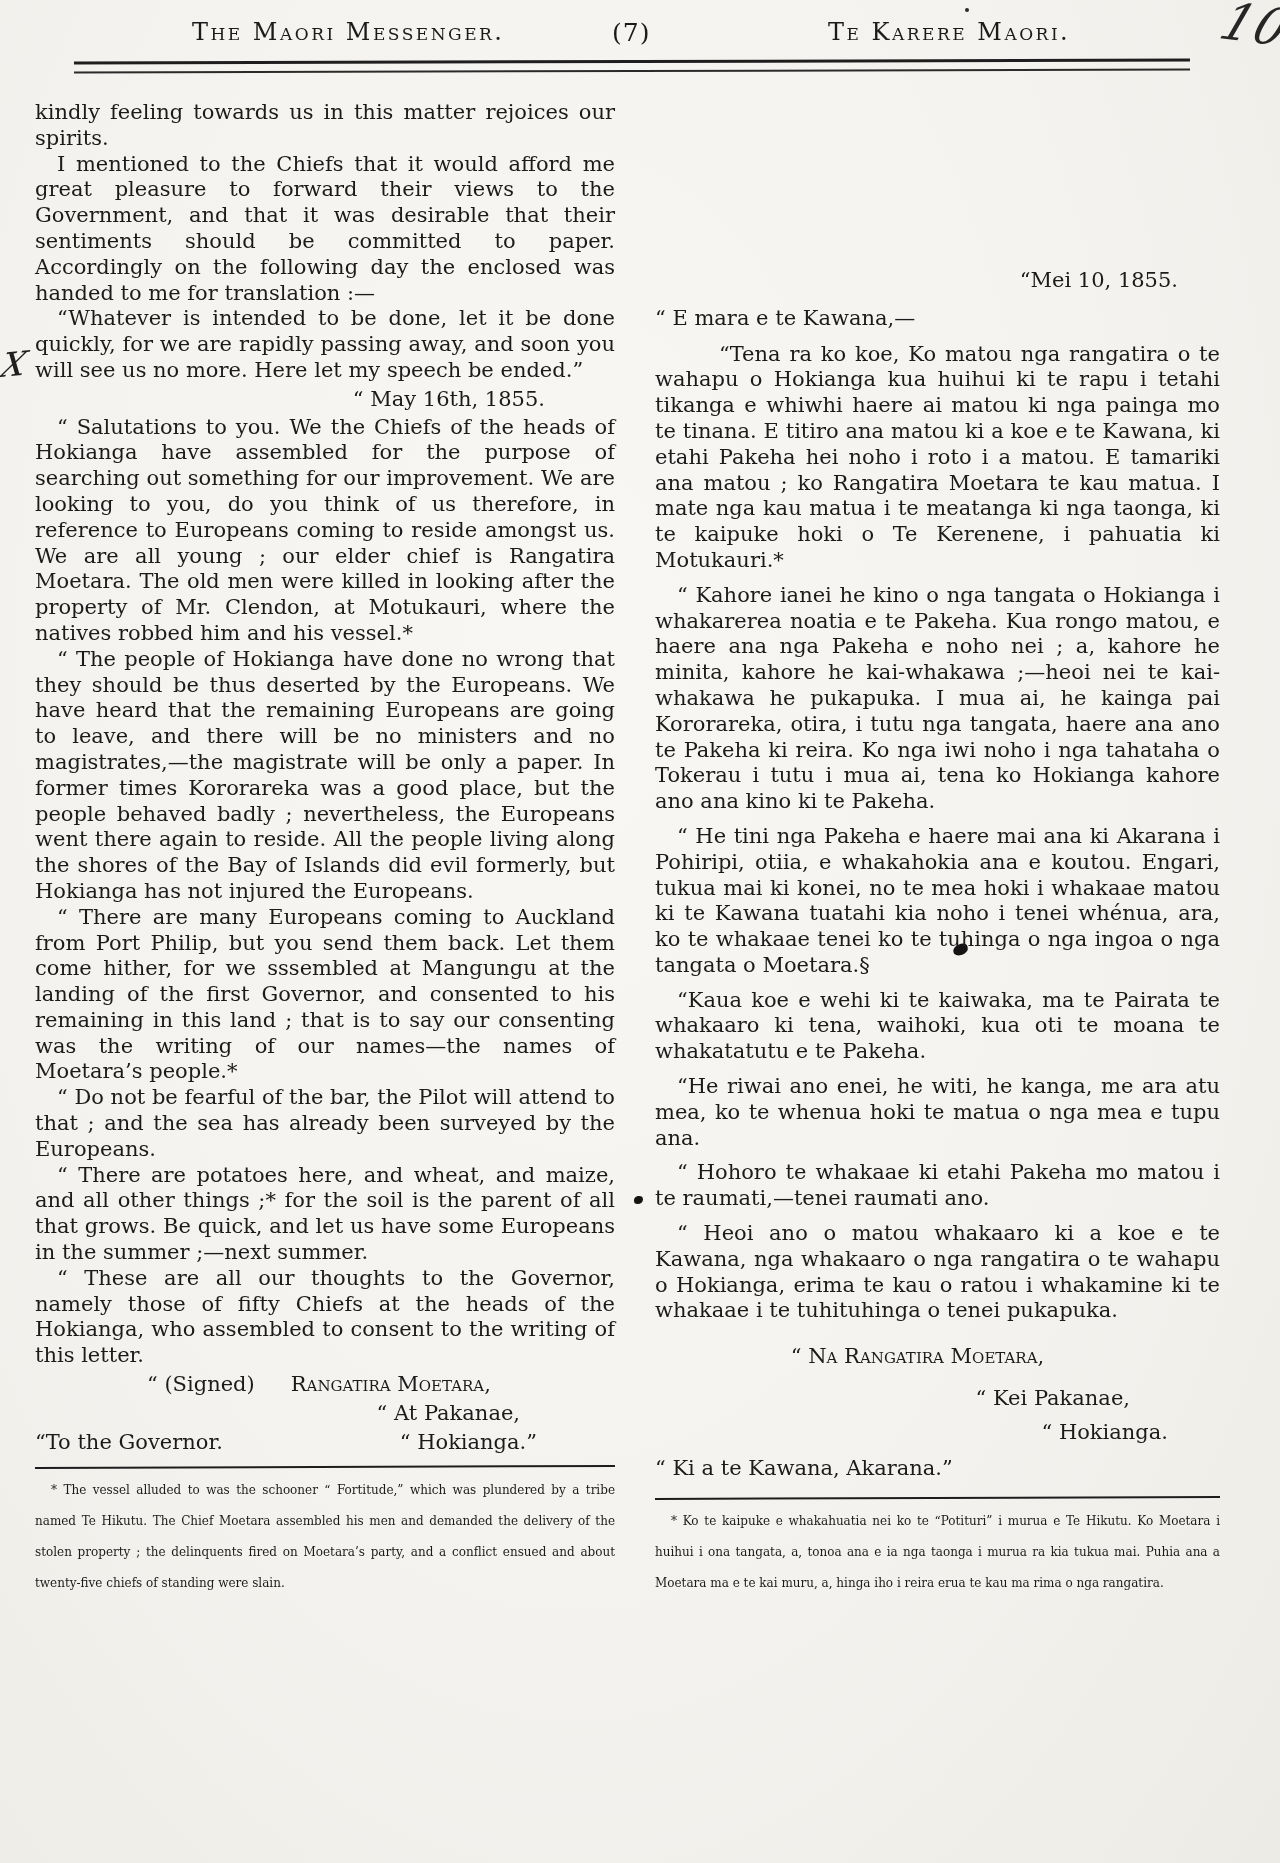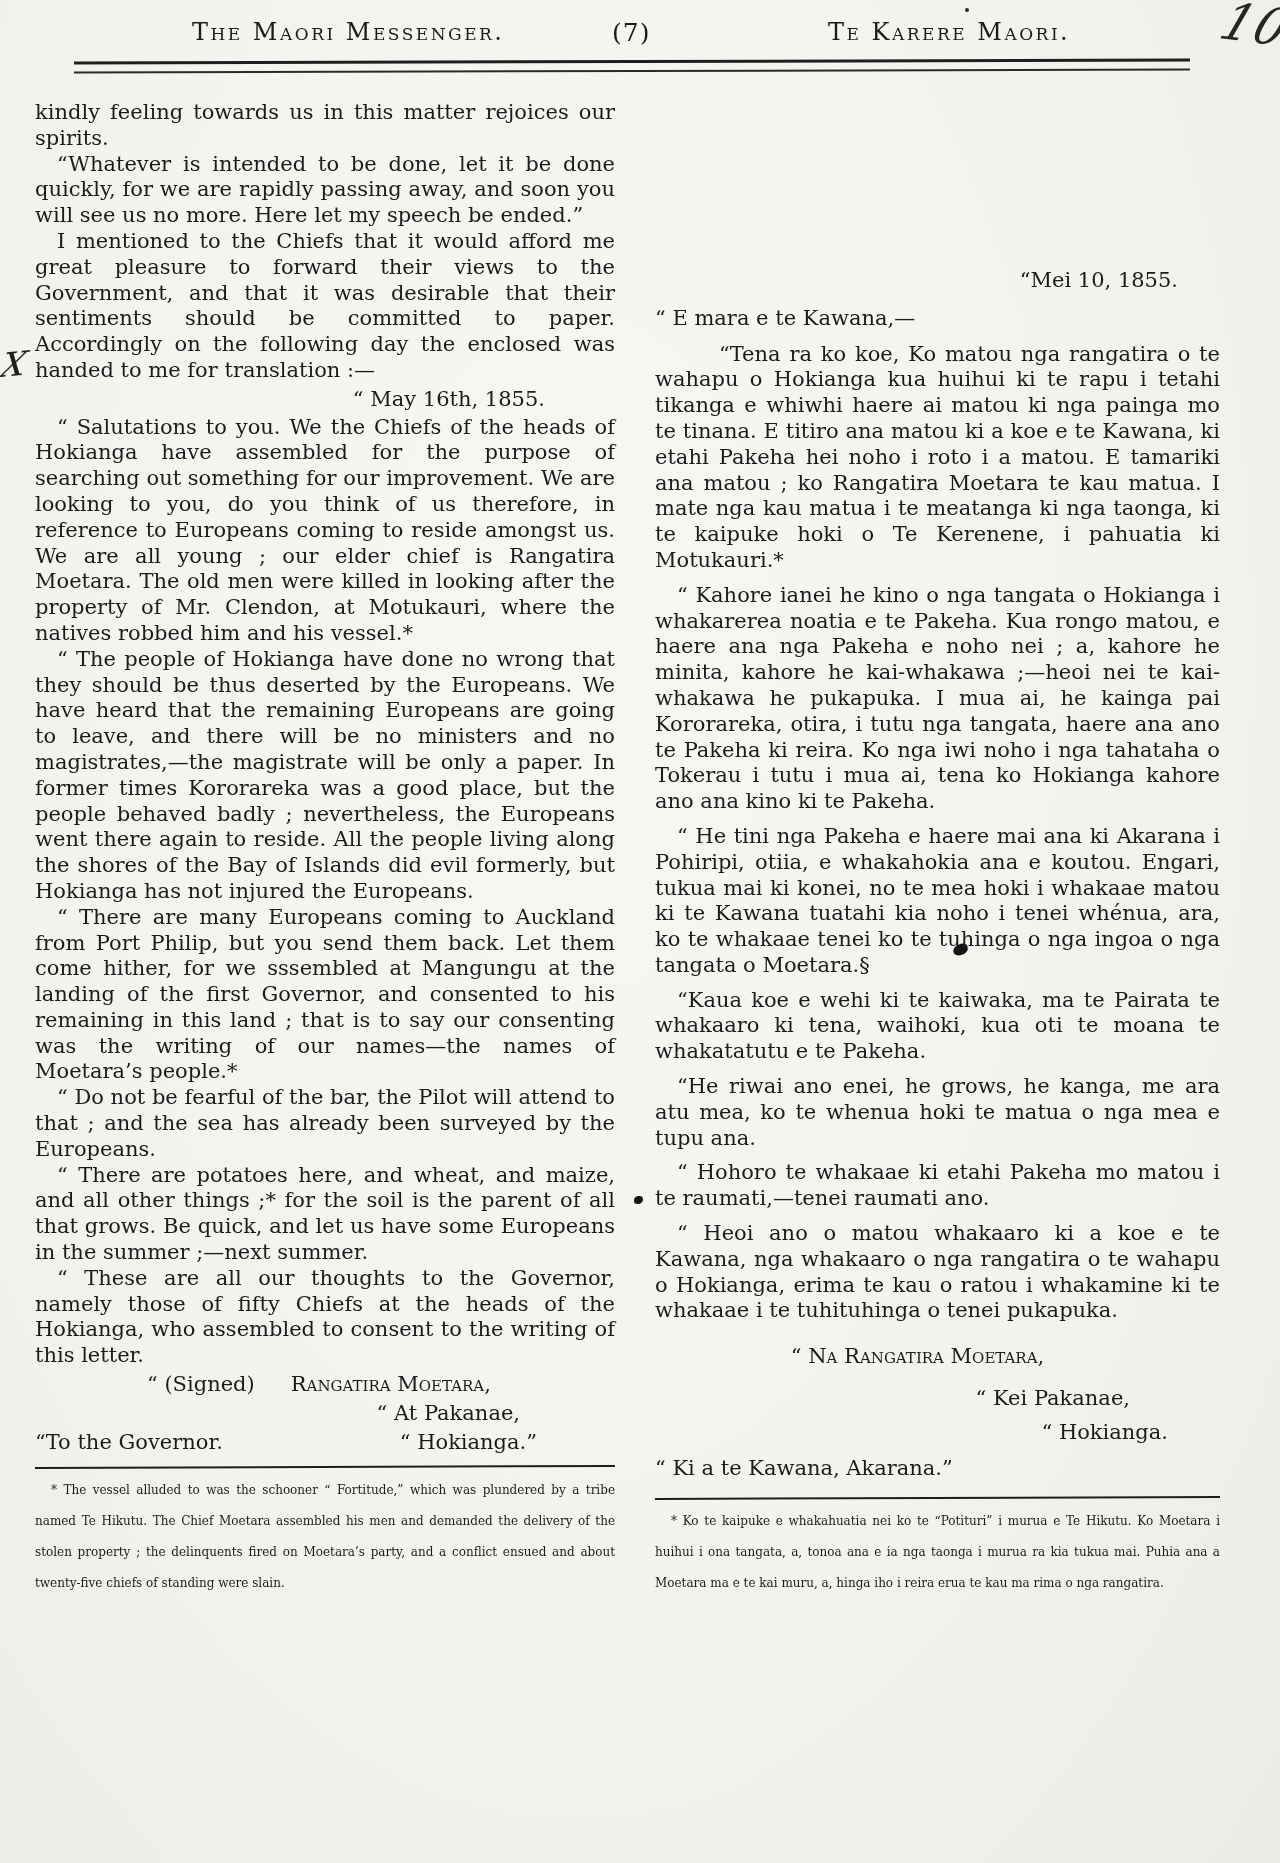--- a/index.html
+++ b/index.html
@@ -72,22 +72,22 @@
   <span class="m-title m-left">The Maori Messenger.</span>
   <span class="m-num">(7)</span>
   <span class="m-title m-right">Te Karere Maori.</span>
 </div>
 <div class="head-rule"></div>
 
 <div class="cols">
 
   <div class="col col-left">
     <p class="body cont">kindly feeling towards us in this matter rejoices our spirits.</p>
+    <p class="body">I mentioned to the Chiefs that it would afford me great pleasure to forward their views to the Government, and that it was desirable that their sentiments should be committed to paper. Accordingly on the following day the enclosed was handed to me for translation :—</p>
     <p class="body">“Whatever is intended to be done, let it be done quickly, for we are rapidly passing away, and soon you will see us no more.  Here let my speech be ended.”</p>
-    <p class="body">I mentioned to the Chiefs that it would afford me great pleasure to forward their views to the Government, and that it was desirable that their sentiments should be committed to paper. Accordingly on the following day the enclosed was handed to me for translation :—</p>
     <p class="date-left">“ May 16th, 1855.</p>
     <p class="body">“ Salutations to you.  We the Chiefs of the heads of Hokianga have assembled for the purpose of searching out something for our improvement.  We are looking to you, do you think of us therefore, in reference to Europeans coming to reside amongst us.  We are all young ; our elder chief is Rangatira Moetara.  The old men were killed in looking after the property of Mr. Clendon, at Motukauri, where the natives robbed him and his vessel.*</p>
     <p class="body">“ The people of Hokianga have done no wrong that they should be thus deserted by the Europeans.  We have heard that the remaining Europeans are going to leave, and there will be no ministers and no magistrates,—the magistrate will be only a paper.  In former times Kororareka was a good place, but the people behaved badly ; nevertheless, the Europeans went there again to reside.  All the people living along the shores of the Bay of Islands did evil formerly, but Hokianga has not injured the Europeans.</p>
     <p class="body">“ There are many Europeans coming to Auckland from Port Philip, but you send them back. Let them come hither, for we sssembled at Mangungu at the landing of the first Governor, and consented to his remaining in this land ; that is to say our consenting was the writing of our names—the names of Moetara’s people.*</p>
     <p class="body">“ Do not be fearful of the bar, the Pilot will attend to that ; and the sea has already been surveyed by the Europeans.</p>
     <p class="body">“ There are potatoes here, and wheat, and maize, and all other things ;* for the soil is the parent of all that grows.  Be quick, and let us have some Europeans in the summer ;—next summer.</p>
     <p class="body">“ These are all our thoughts to the Governor, namely those of fifty Chiefs at the heads of the Hokianga, who assembled to consent to the writing of this letter.</p>
     <div class="sig-line1">
       <span>“ (Signed)</span>
       <span class="smallcaps">Rangatira Moetara,</span>
@@ -103,21 +103,21 @@
 
   <div class="divider"></div>
 
   <div class="col col-right">
     <p class="date-right">“Mei 10,  1855.</p>
     <p class="salut-right cont">“ E mara e te Kawana,—</p>
     <p class="body deep">“Tena ra ko koe,  Ko matou nga rangatira o te wahapu o Hokianga kua huihui ki te rapu i tetahi tikanga e whiwhi haere ai matou ki nga painga mo te tinana.  E titiro ana matou ki a koe e te Kawana, ki etahi Pakeha hei noho i roto i a matou.  E tamariki ana matou ; ko Rangatira Moetara te kau matua.  I mate nga kau matua i te meatanga ki nga taonga, ki te kaipuke hoki o Te Kerenene, i pahuatia ki Motukauri.*</p>
     <p class="body">“ Kahore ianei he kino o nga tangata o Hokianga i whakarerea noatia e te Pakeha.  Kua rongo matou, e haere ana nga Pakeha e noho nei ;  a, kahore he minita, kahore he kai-whakawa ;—heoi nei te kai-whakawa he pukapuka. I mua ai, he kainga pai Kororareka, otira, i tutu nga tangata, haere ana ano te Pakeha ki reira. Ko nga iwi noho i nga tahataha o Tokerau i tutu i mua ai, tena ko Hokianga kahore ano ana kino ki te Pakeha.</p>
     <p class="body">“ He tini nga Pakeha e haere mai ana ki Akarana i Pohiripi, otiia, e whakahokia ana e koutou.  Engari, tukua mai ki konei, no te mea hoki i whakaae matou ki te Kawana tuatahi kia noho i tenei whénua, ara, ko te whakaae tenei ko te tuhinga o nga ingoa o nga tangata o Moetara.§</p>
     <p class="body">“Kaua koe e wehi ki te kaiwaka, ma te Pairata te whakaaro ki tena, waihoki, kua oti te moana te whakatatutu e te Pakeha.</p>
-    <p class="body">“He riwai ano enei, he grows, he kanga, me ara atu mea, ko te whenua hoki te matua o nga mea e tupu ana.</p>
+    <p class="body">“He riwai ano enei, he witi, he kanga, me ara atu mea, ko te whenua hoki te matua o nga mea e tupu ana.</p>
     <p class="body">“ Hohoro te whakaae ki etahi Pakeha mo matou i te raumati,—tenei raumati ano.</p>
     <p class="body">“ Heoi ano o matou whakaaro ki a koe e te Kawana, nga whakaaro o nga rangatira o te wahapu o Hokianga, erima te kau o ratou i whakamine ki te whakaae i te tuhituhinga o tenei pukapuka.</p>
     <p class="sig-na smallcaps">“ Na Rangatira Moetara,</p>
     <p class="sig-kei">“ Kei Pakanae,</p>
     <p class="sig-hoki">“ Hokianga.</p>
     <p class="sig-kia">“ Ki a  te Kawana, Akarana.”</p>
     <div class="fn-rule fn-rule-r"></div>
     <p class="fn">* Ko te kaipuke e whakahuatia nei ko te “Potituri” i murua e Te Hikutu.   Ko Moetara i huihui i ona tangata, a, tonoa  ana e  ia nga taonga i murua  ra kia tukua mai.   Puhia ana a Moetara ma e te kai muru, a, hinga iho i reira erua te kau ma rima o nga rangatira.</p>
   </div>
 

